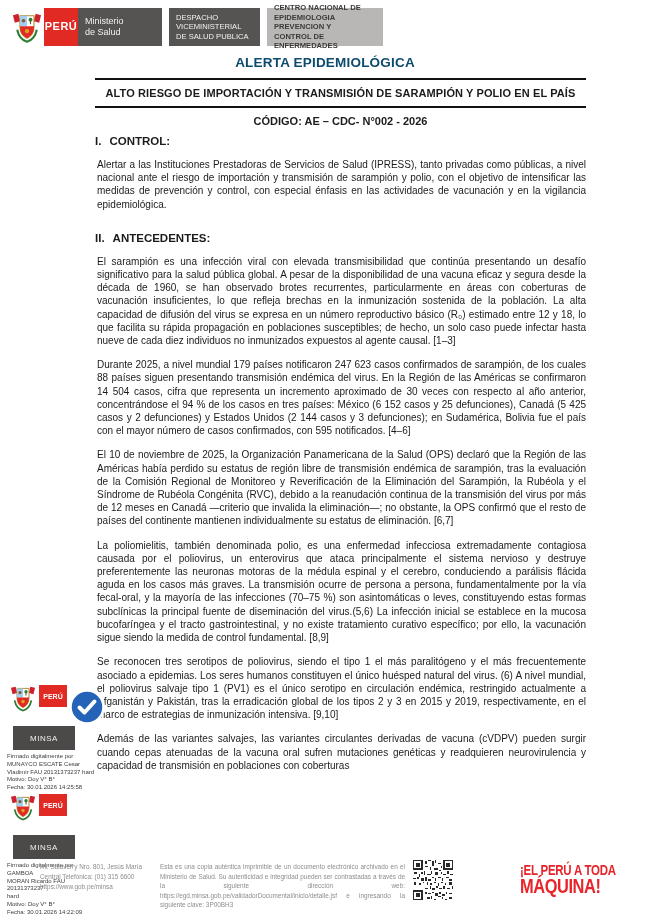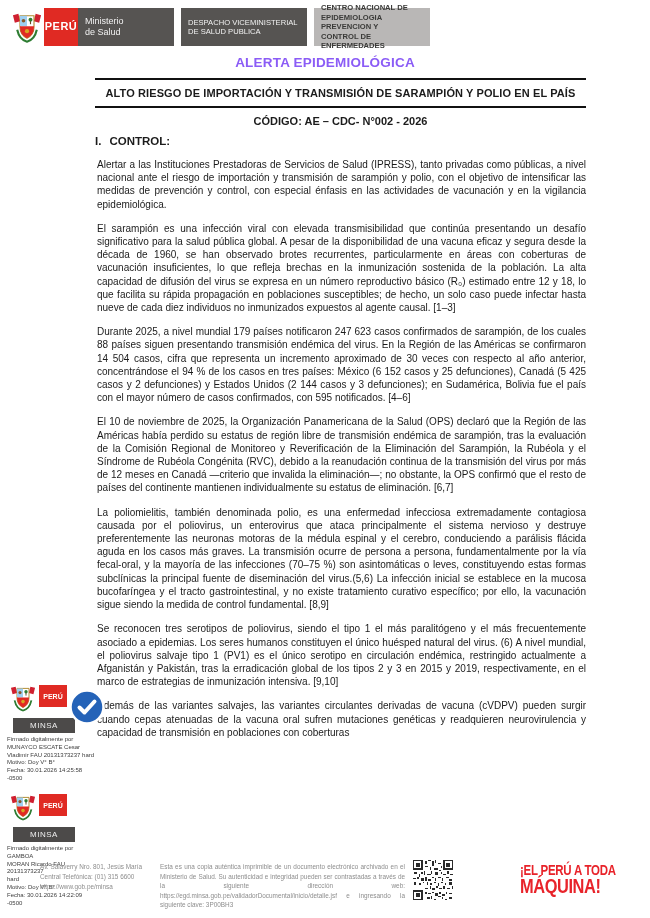--- a/index.html
+++ b/index.html
@@ -10,43 +10,43 @@
   }
   .pre{white-space:pre-line;}
   
   .gov-header{display:flex;align-items:stretch;padding:8px 0 0 12px;height:38px;}
   .escudo-wrap{width:30px;height:38px;display:flex;align-items:center;justify-content:center;margin-right:2px;}
   .hbox{display:flex;flex-direction:column;justify-content:center;box-sizing:border-box;padding:19px 7px;}
   .hbox.red{background:#e02a23;color:#fff;font-weight:bold;font-size:11px;letter-spacing:.5px;width:34px;align-items:center;padding:0;}
   .hbox.dark{background:#565452;color:#f2f2f2;}
   .hbox.light{background:#b9b7b6;color:#3a3a38;font-weight:bold;}
   .hbox .t{font-size:7.6px;line-height:1.25;}
-  .hbox.ministry{width:96px;margin-right:7px;}
+  .hbox.ministry{width:84px;margin-right:7px;}
   .hbox.ministry .t{font-size:9px;line-height:1.2;}
-  .hbox.office{width:126px;margin-right:7px;}
+  .hbox.office{width:91px;margin-right:7px;}
   .hbox.center-box{width:116px;}
   
   .mottos{text-align:center;margin-top:9px;font-size:8.8px;font-weight:bold;color:#3c3c3b;line-height:1.5;}
-  .alert-title{text-align:center;margin-top:9px;font-size:13.5px;font-weight:bold;color:#8b5cf6;letter-spacing:.2px;}
+  .alert-title{text-align:center;margin-top:9px;font-size:13.5px;font-weight:bold;color:#0c4a6e;letter-spacing:.2px;}
   .content{margin:0 64px 0 95px;}
   .rule{border:none;border-top:2.6px solid #111;margin:8px 0 0 0;}
   .subject{text-align:center;font-weight:bold;font-size:11px;margin:7px 0;letter-spacing:.1px;}
   .code{text-align:center;font-weight:bold;font-size:11px;margin-top:7px;}
   .sec-head{display:flex;font-weight:bold;font-size:11.5px;margin-top:8px;gap:8px;}
   .sec-head.second{margin-top:21px;}
   .para{font-size:10px;line-height:13.2px;text-align:justify;margin:11px 0 0 2px;}
   
   .stamp{position:absolute;left:7px;width:92px;}
   .stamp1{top:683px;}
   .stamp2{top:792px;}
   .stamp-logo{position:relative;width:86px;}
   .slg-row{display:flex;}
   .slg-escudo{width:32px;height:30px;background:#fff;display:flex;align-items:center;justify-content:center;}
   .slg-peru{width:28px;height:22px;background:#e02a23;color:#fff;font-weight:bold;font-size:7px;display:flex;align-items:center;justify-content:center;margin-top:2px;}
-  .slg-minsa{width:62px;height:15px;background:#4c4a49;color:#eee;font-size:8px;display:flex;align-items:center;justify-content:center;margin:5px 0 0 6px;letter-spacing:.5px;}
+  .slg-minsa{width:62px;height:24px;background:#4c4a49;color:#eee;font-size:8px;display:flex;align-items:center;justify-content:center;margin:13px 0 0 6px;letter-spacing:.5px;}
   .stamp-check{position:absolute;top:6px;left:62px;width:36px;height:36px;}
   .stamp-text{font-size:6px;line-height:1.3;color:#3d3d3d;margin-top:3px;}
   
   .footer{position:absolute;left:0;top:858px;width:650px;font-size:6.4px;color:#8d8d8d;}
   .f-address{position:absolute;left:40px;top:4px;line-height:1.55;}
   .f-auth{position:absolute;left:160px;top:4px;width:245px;line-height:1.5;text-align:justify;}
   .f-qr{position:absolute;left:413px;top:2px;width:40px;height:40px;}
   .f-slogan{position:absolute;left:520px;top:6px;color:#e8232a;font-weight:bold;line-height:.95;transform:scaleX(.82);transform-origin:left top;}
   .f-slogan .l1{font-size:14px;letter-spacing:-.3px;}
   .f-slogan .l2{font-size:20px;letter-spacing:-.5px;}
@@ -104,20 +104,24 @@
     <div class="subject">ALTO RIESGO DE IMPORTACIÓN Y TRANSMISIÓN DE SARAMPIÓN Y POLIO EN EL PAÍS</div>
     <hr class="rule" style="margin-top:0;">
     <div class="code">CÓDIGO: AE – CDC- N°002 - 2026</div>
 
     <div class="sec-head">
       <span>I.</span>
       <span>CONTROL:</span>
     </div>
     <p class="para">Alertar a las Instituciones Prestadoras de Servicios de Salud (IPRESS), tanto privadas como públicas, a nivel nacional ante el riesgo de importación y transmisión de sarampión y polio, con el objetivo de intensificar las medidas de prevención y control, con especial énfasis en las actividades de vacunación y en la vigilancia epidemiológica.</p>
 
+    <div class="sec-head second">
+      <span>II.</span>
+      <span>ANTECEDENTES:</span>
+    </div>
     <p class="para">El sarampión es una infección viral con elevada transmisibilidad que continúa presentando un desafío significativo para la salud pública global. A pesar de la disponibilidad de una vacuna eficaz y segura desde la década de 1960, se han observado brotes recurrentes, particularmente en áreas con coberturas de vacunación insuficientes, lo que refleja brechas en la inmunización sostenida de la población.  La alta capacidad de difusión del virus se expresa en un número reproductivo básico (R₀) estimado entre 12 y 18, lo que facilita su rápida propagación en poblaciones susceptibles; de hecho, un solo caso puede infectar hasta nueve de cada diez individuos no inmunizados expuestos al agente causal. [1–3]</p>
     <p class="para">Durante 2025, a nivel mundial 179 países notificaron 247 623 casos confirmados de sarampión, de los cuales 88 países siguen presentando transmisión endémica del virus. En la Región de las Américas se confirmaron 14 504 casos, cifra que representa un incremento aproximado de 30 veces con respecto al año anterior, concentrándose el 94 % de los casos en tres países: México (6 152 casos y 25 defunciones), Canadá (5 425 casos y 2 defunciones) y Estados Unidos (2 144 casos y 3 defunciones); en Sudamérica, Bolivia fue el país con el mayor número de casos confirmados, con 595 notificados. [4–6]</p>
     <p class="para">El 10 de noviembre de 2025, la Organización Panamericana de la Salud (OPS) declaró que la Región de las Américas había perdido su estatus de región libre de transmisión endémica de sarampión, tras la evaluación de la Comisión Regional de Monitoreo y Reverificación de la Eliminación del Sarampión, la Rubéola y el Síndrome de Rubéola Congénita (RVC), debido a la reanudación continua de la transmisión del virus por más de 12 meses en Canadá —criterio que invalida la eliminación—; no obstante, la OPS confirmó que el resto de países del continente mantienen individualmente su estatus de eliminación. [6,7]</p>
     <p class="para">La poliomielitis, también denominada polio, es una enfermedad infecciosa extremadamente contagiosa causada por el poliovirus, un enterovirus que ataca principalmente el sistema nervioso y destruye preferentemente las neuronas motoras de la médula espinal y el cerebro, conduciendo a parálisis flácida aguda en los casos más graves. La transmisión ocurre de persona a persona, fundamentalmente por la vía fecal-oral, y la mayoría de las infecciones (70–75 %) son asintomáticas o leves, constituyendo estas formas subclínicas la principal fuente de diseminación del virus.(5,6) La infección inicial se establece en la mucosa bucofaríngea y el tracto gastrointestinal, y no existe tratamiento curativo específico; por ello, la vacunación sigue siendo la medida de control fundamental. [8,9]</p>
     <p class="para">Se reconocen tres serotipos de poliovirus, siendo el tipo 1 el más paralitógeno y el más frecuentemente asociado a epidemias. Los seres humanos constituyen el único huésped natural del virus. (6) A nivel mundial, el poliovirus salvaje tipo 1 (PV1) es el único serotipo en circulación endémica, restringido actualmente a Afganistán y Pakistán, tras la erradicación global de los tipos 2 y 3 en 2015 y 2019, respectivamente, en el marco de estrategias de inmunización intensiva. [9,10]</p>
     <p class="para">Además de las variantes salvajes, las variantes circulantes derivadas de vacuna (cVDPV) pueden surgir cuando cepas atenuadas de la vacuna oral sufren mutaciones genéticas y readquieren neurovirulencia y capacidad de transmisión en poblaciones con coberturas</p>
   </div>
 
   <aside class="stamp stamp1">
     <div class="stamp-logo">

